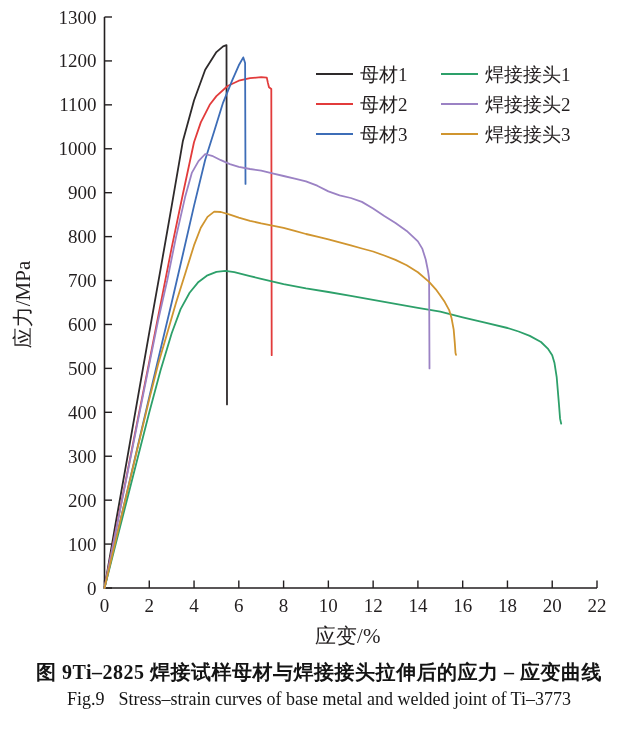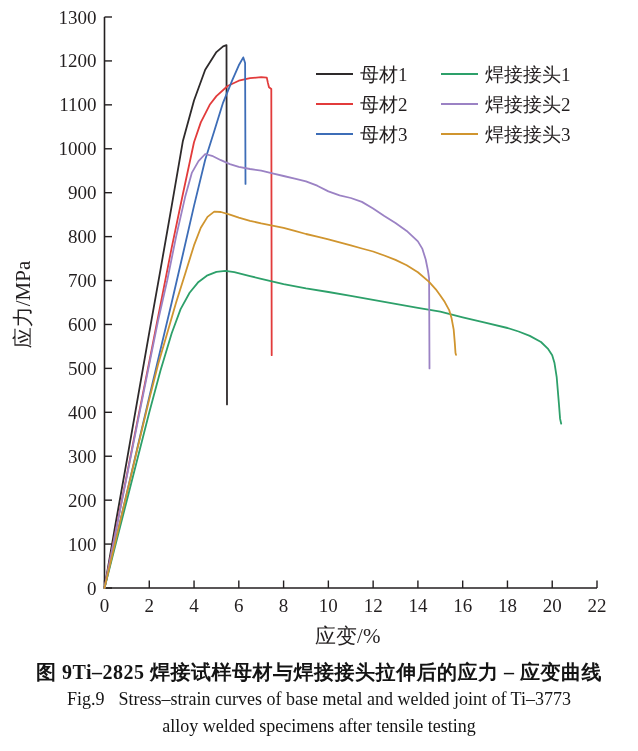--- a/index.html
+++ b/index.html
@@ -129,18 +129,15 @@
       </svg>
   </div>
 
   <div class="caption">
     <div class="cap-cn">
       <span class="prefix">图 9</span><span>Ti–2825 焊接试样母材与焊接接头拉伸后的应力 – 应变曲线</span>
     </div>
     <div class="cap-en">
       <span class="prefix">Fig.9</span><span>Stress–strain curves of base metal and welded joint of Ti–3773</span>
     </div>
-    <div class="cap-en">
-      <span>alloy welded specimens after tensile testing</span>
-    </div>
   </div>
 
 </div>
 
 </body></html>

